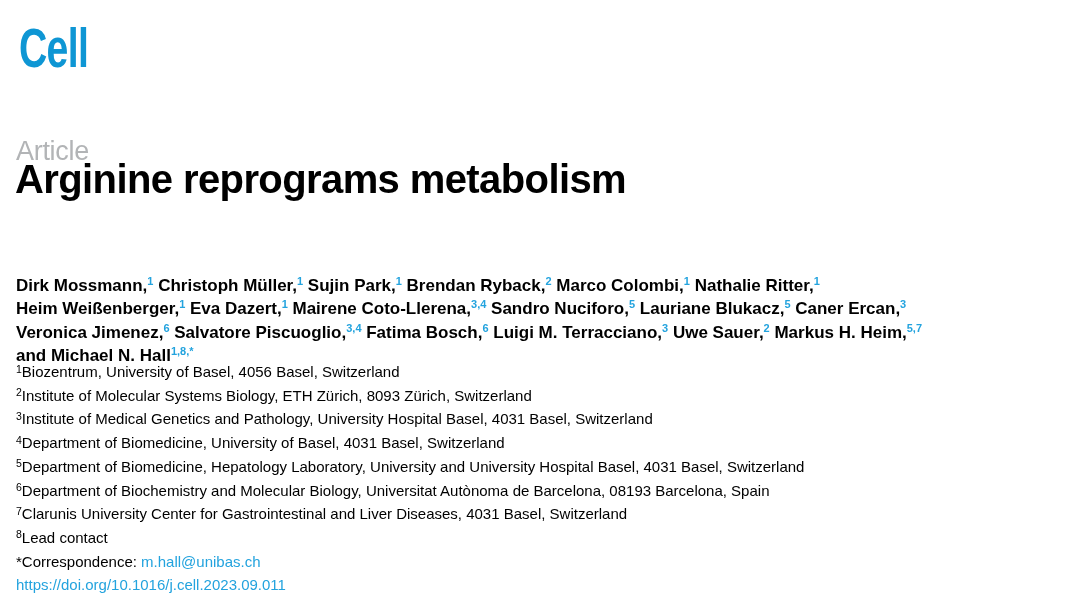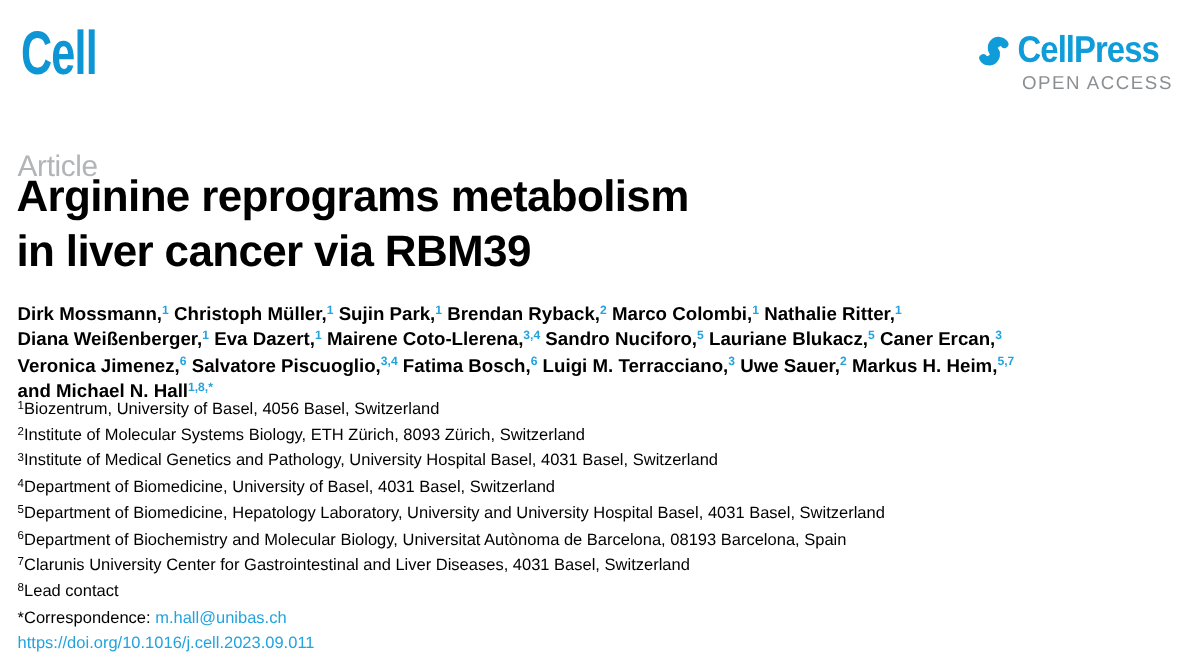--- a/index.html
+++ b/index.html
@@ -63,38 +63,28 @@
   .af-sup{color:var(--ink);font-size:10.5px;top:-4.5px;font-weight:normal;}
   .link{color:var(--link-blue);text-decoration:none;cursor:pointer;margin-top:30px;}
 </style>
 </head>
 <body>
 
 <div class="page">
 
   <div class="journal-logo">Cell</div>
 
-  <div class="press-block">
-    <div class="press-row">
-      <svg class="press-icon" viewBox="0 0 36 36" aria-hidden="true">
-        <path d="M 23.5 8.5 C 20.5 9.5 18 12 16.8 15.5 A 7.2 7.2 0 1 1 6.9 25.5" fill="none" stroke="currentColor" stroke-width="8.6" stroke-linecap="round"></path>
-        <path d="M 12.5 27.5 C 15.5 26.5 18 24 19.2 20.5 A 7.2 7.2 0 1 1 29.1 10.5" fill="none" stroke="currentColor" stroke-width="8.6" stroke-linecap="round"></path>
-      </svg>
-      <span class="press-name">CellPress</span>
-    </div>
-    <div class="open-access">OPEN ACCESS</div>
-  </div>
 
   <div class="kicker">Article</div>
 
-  <h1 class="title"><span>Arginine reprograms metabolism</span><br><span>in liver cancer via RBM39</span></h1>
+  <h1 class="title"><span>Arginine reprograms metabolism</span><br></h1>
 
   <div class="authors" id="authors">
       <div class="author-line"><span>Dirk Mossmann,</span><sup class="au-sup">1</sup><span> Christoph Müller,</span><sup class="au-sup">1</sup><span> Sujin Park,</span><sup class="au-sup">1</sup><span> Brendan Ryback,</span><sup class="au-sup">2</sup><span> Marco Colombi,</span><sup class="au-sup">1</sup><span> Nathalie Ritter,</span><sup class="au-sup">1</sup></div>
-      <div class="author-line"><span>Diana Weißenberger,</span><sup class="au-sup">1</sup><span> Eva Dazert,</span><sup class="au-sup">1</sup><span> Mairene Coto-Llerena,</span><sup class="au-sup">3,4</sup><span> Sandro Nuciforo,</span><sup class="au-sup">5</sup><span> Lauriane Blukacz,</span><sup class="au-sup">5</sup><span> Caner Ercan,</span><sup class="au-sup">3</sup></div>
+      <div class="author-line"><span>Heim Weißenberger,</span><sup class="au-sup">1</sup><span> Eva Dazert,</span><sup class="au-sup">1</sup><span> Mairene Coto-Llerena,</span><sup class="au-sup">3,4</sup><span> Sandro Nuciforo,</span><sup class="au-sup">5</sup><span> Lauriane Blukacz,</span><sup class="au-sup">5</sup><span> Caner Ercan,</span><sup class="au-sup">3</sup></div>
       <div class="author-line"><span>Veronica Jimenez,</span><sup class="au-sup">6</sup><span> Salvatore Piscuoglio,</span><sup class="au-sup">3,4</sup><span> Fatima Bosch,</span><sup class="au-sup">6</sup><span> Luigi M. Terracciano,</span><sup class="au-sup">3</sup><span> Uwe Sauer,</span><sup class="au-sup">2</sup><span> Markus H. Heim,</span><sup class="au-sup">5,7</sup></div>
       <div class="author-line"><span>and Michael N. Hall</span><sup class="au-sup">1,8,*</sup></div>
     </div>
 
   <div class="affiliations" id="affiliations">
 
     <div class="affil-line"><sup class="af-sup">1</sup><span>Biozentrum, University of Basel, 4056 Basel, Switzerland</span></div>
       <div class="affil-line"><sup class="af-sup">2</sup><span>Institute of Molecular Systems Biology, ETH Zürich, 8093 Zürich, Switzerland</span></div>
       <div class="affil-line"><sup class="af-sup">3</sup><span>Institute of Medical Genetics and Pathology, University Hospital Basel, 4031 Basel, Switzerland</span></div>
       <div class="affil-line"><sup class="af-sup">4</sup><span>Department of Biomedicine, University of Basel, 4031 Basel, Switzerland</span></div>

